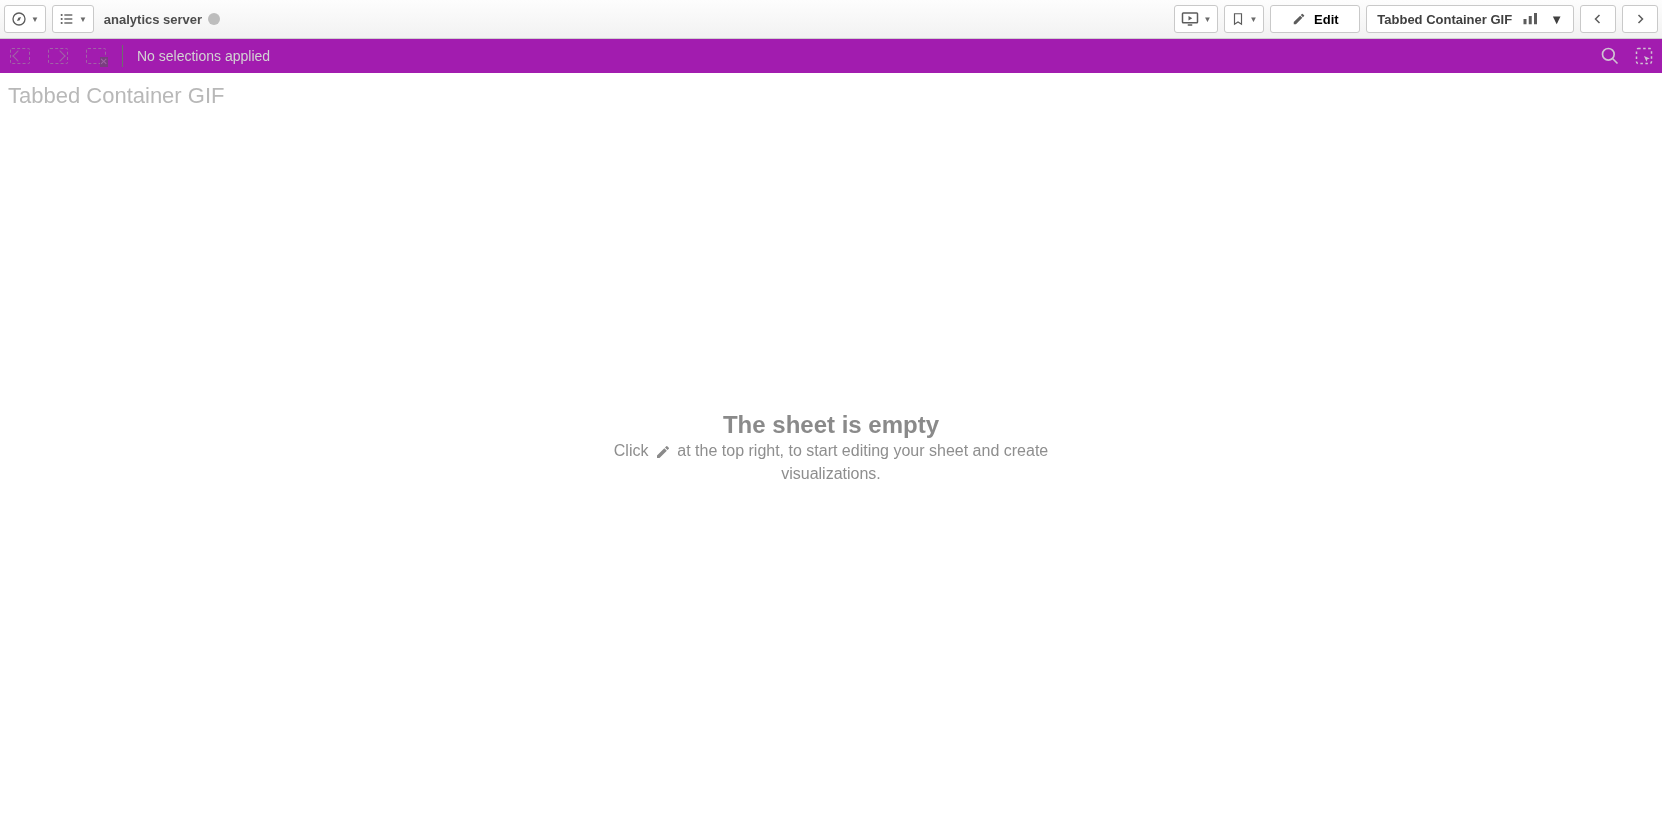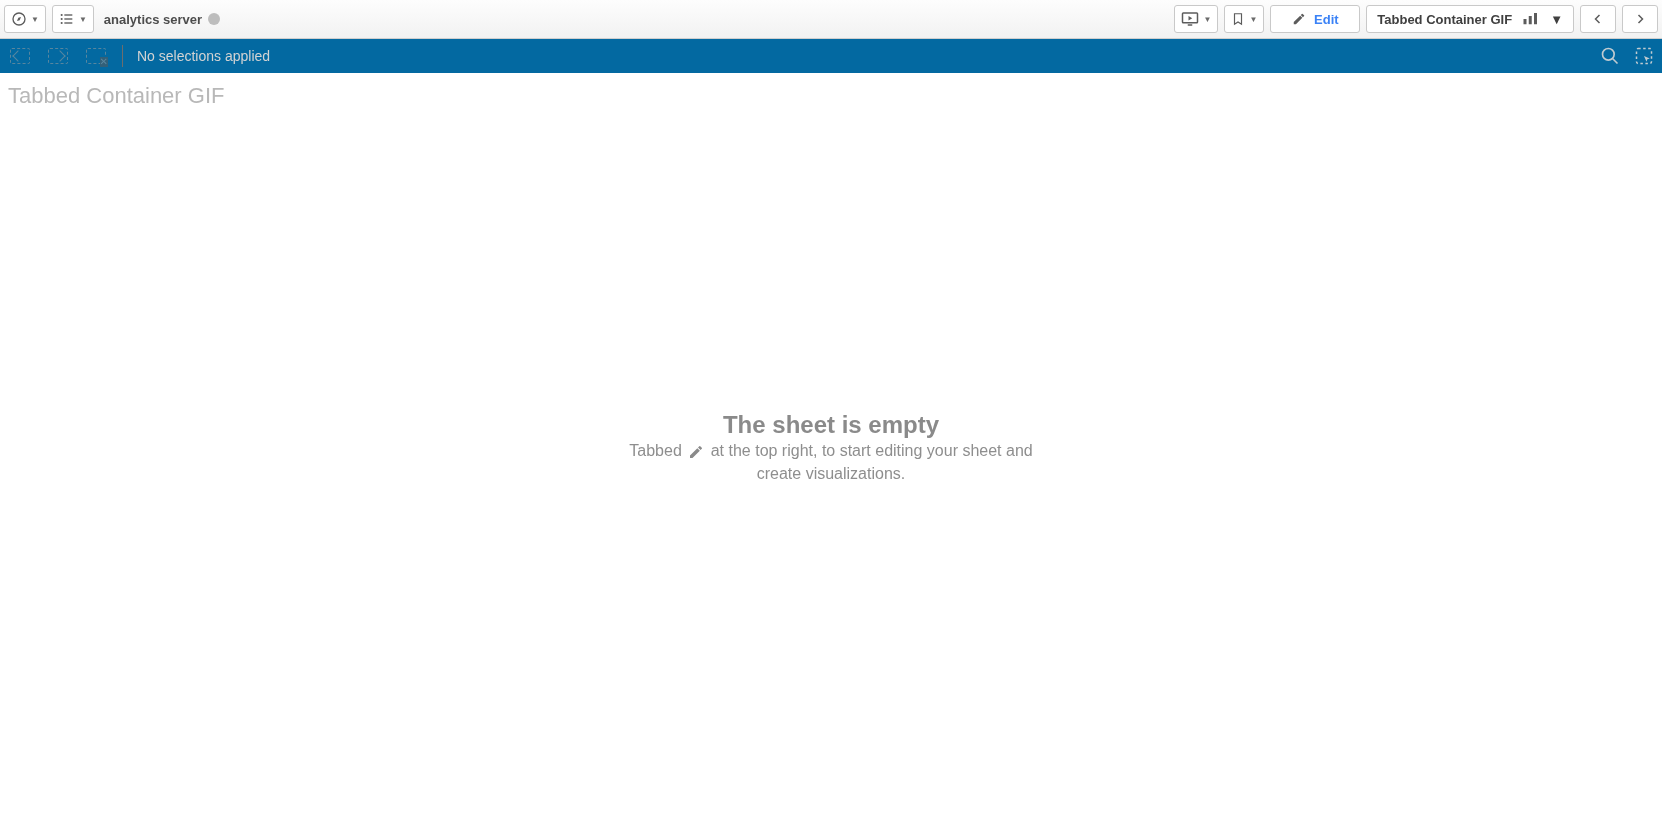--- a/index.html
+++ b/index.html
@@ -57,27 +57,27 @@
     display: flex;
     align-items: center;
     padding: 0 10px;
     gap: 10px;
     color: #404040;
     font-size: 13px;
     font-weight: 600;
   }
   .sheet-chip .mini-chart { display:flex; align-items:center; }
   .nav-btn { width: 36px; padding: 0; }
-  .edit-btn { width: 90px; font-size: 13px; font-weight: 600; color: #3b82f6; gap: 8px; text-align: right; }
+  .edit-btn { width: 90px; font-size: 13px; font-weight: 600; color: #000000; gap: 8px; text-align: right; }
 
   
   .selbar {
     height: 34px;
     width: 100%;
-    background: #0369a1;
+    background: #a21caf;
     display: flex;
     align-items: center;
     padding: 0 8px;
     gap: 14px;
     color: #d3d3d3;
     font-size: 14px;
   }
   .selbar .icon-slot { width: 24px; display:flex; justify-content:center; opacity: .55; }
   .selbar .divider { width:1px; height:22px; background:#6d6d6d; }
   .selbar .right { margin-left:auto; display:flex; gap:14px; align-items:center; }
@@ -247,21 +247,21 @@
       </svg>
     </span>
   </div>
 </div>
 
 <div class="sheet-title">Tabbed Container GIF</div>
 
 <div class="empty-wrap">
   <div class="empty-title">The sheet is empty</div>
   <div class="empty-sub">
-    <span>Tabbed </span>
+    <span>Click </span>
     <span class="pen">
       <svg width="16" height="16" viewBox="0 0 24 24" fill="#8a8a8a">
         <path d="M3 17.25V21h3.75l11-11-3.75-3.75-11 11zM20.7 7.05a1 1 0 000-1.41l-2.34-2.34a1 1 0 00-1.41 0L15 5.25 18.75 9l1.95-1.95z"></path>
       </svg>
     </span>
     <span> at the top right, to start editing your sheet and create visualizations.</span>
   </div>
 </div>
 
 </body></html>

